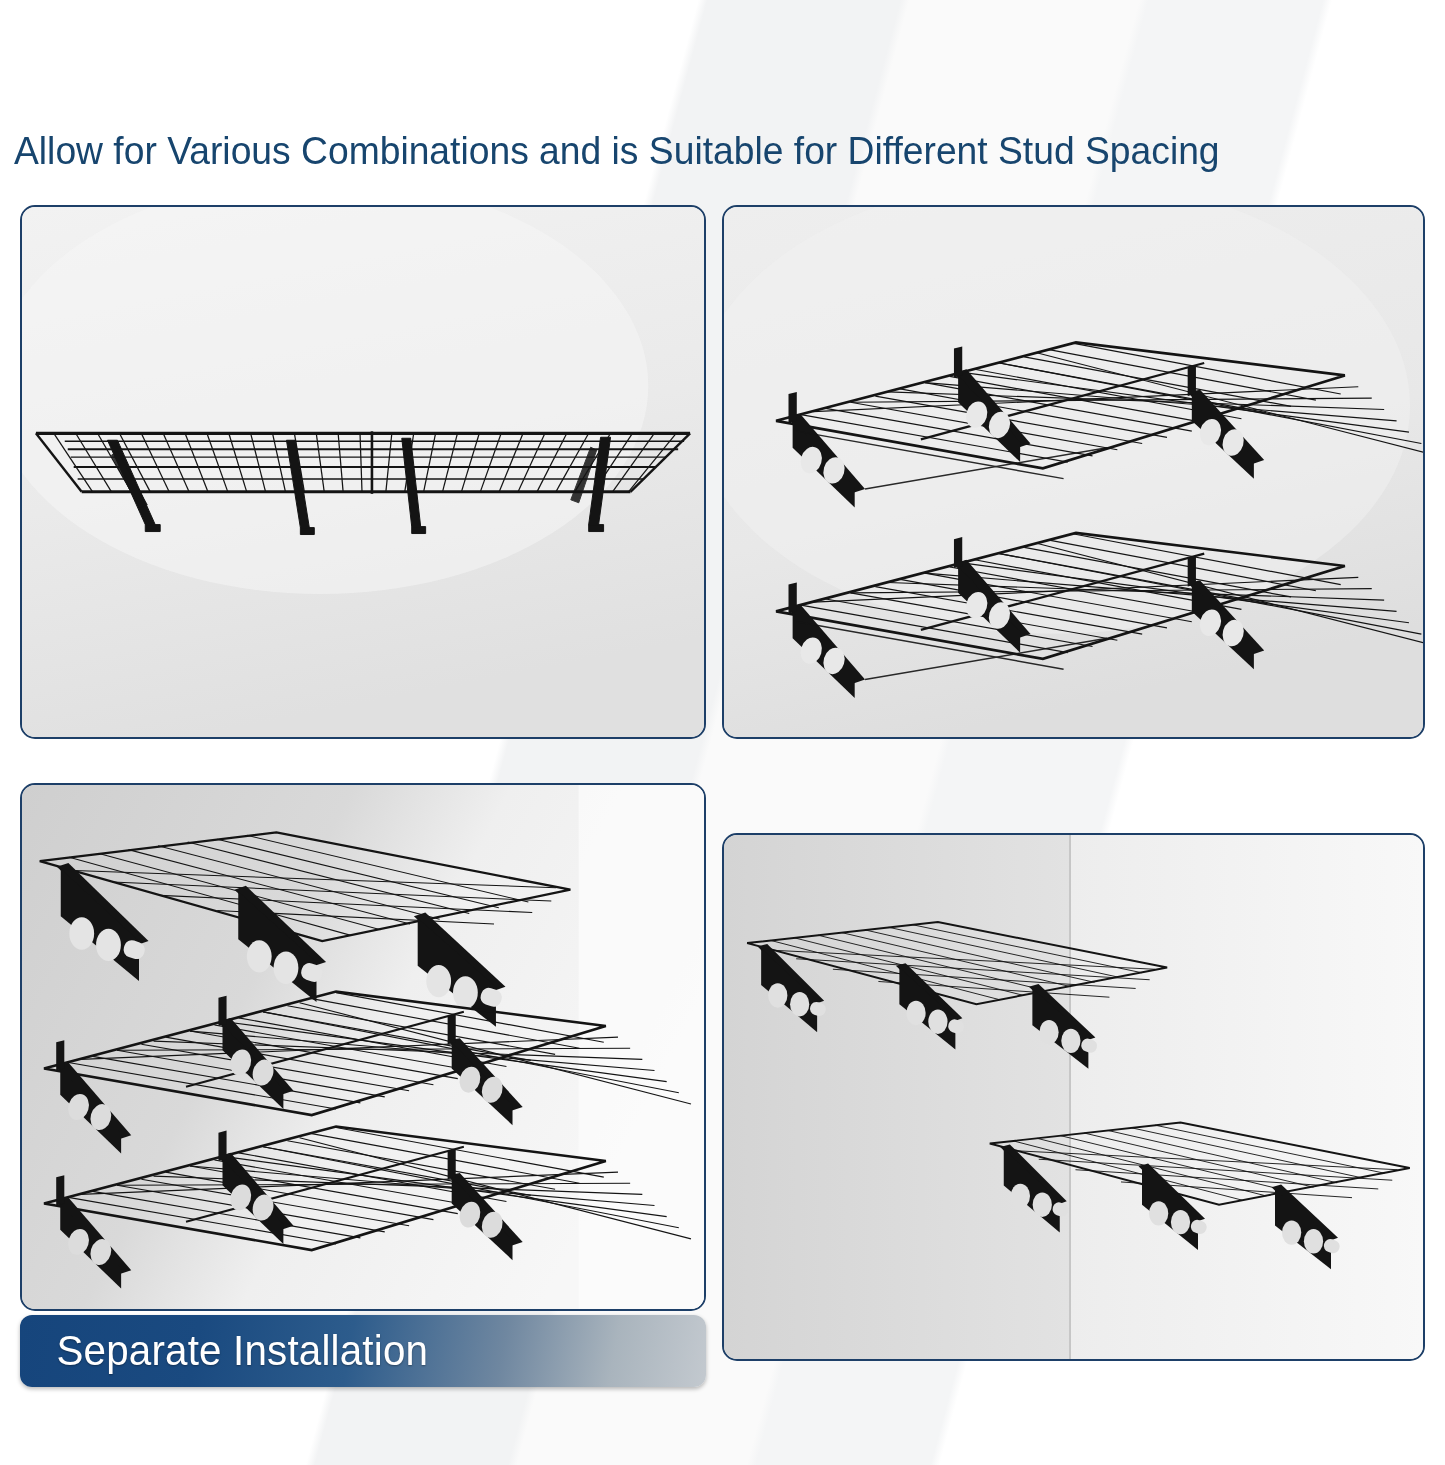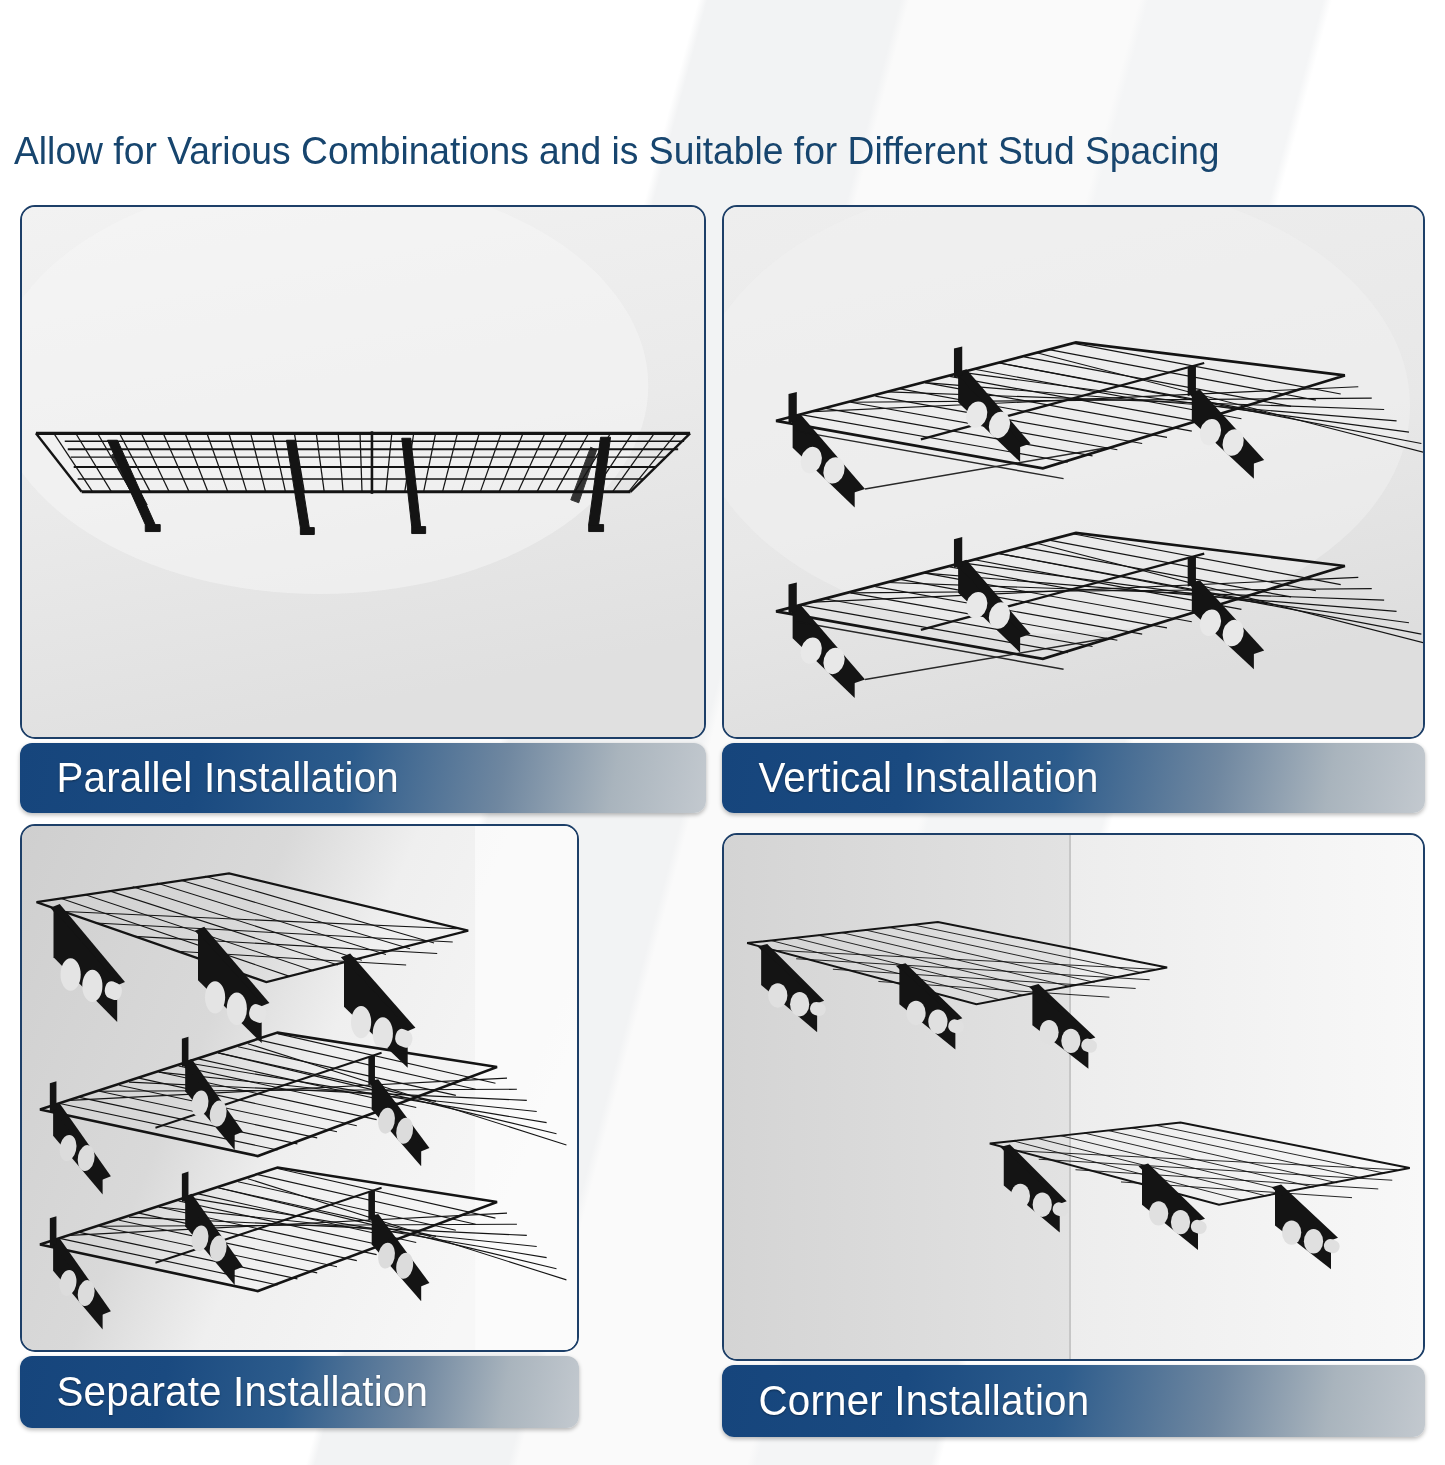--- a/index.html
+++ b/index.html
@@ -86,21 +86,21 @@
     letter-spacing:0.2px;
     white-space:nowrap;
     transform:scaleX(0.96);
     transform-origin:left center;
     text-shadow:0 1px 2px rgba(0,0,0,0.35);
   }
 
   
   #card-parallel  { left:20px;  top:205px;  width:686px; height:608px; }
   #card-vertical  { left:722px; top:205px;  width:703px; height:608px; }
-  #card-separate  { left:20px;  top:824px;  width:559px; height:612px; }
+  #card-separate  { left:20px;  top:783px;  width:686px; height:612px; }
   #card-corner    { left:722px; top:833px;  width:703px; height:612px; }
 
   #card-parallel .photo,
   #card-vertical .photo { width:100%; height:534px; }
   #card-parallel .label-bar,
   #card-vertical .label-bar { top:538px; width:100%; height:70px; }
 
   #card-separate .photo,
   #card-corner .photo { width:100%; height:528px; }
   #card-separate .label-bar,
@@ -213,23 +213,20 @@
             <path d="M392,322 L406,322 L406,329 L392,329 Z"></path>
           </g>
           <g stroke="#141414" fill="#141414">
             <path d="M582,232 L592,232 L580,320 L570,320 Z"></path>
             <path d="M570,320 L585,320 L585,327 L570,327 Z"></path>
             <path d="M578,245 L560,298 L552,295 L572,242 Z" opacity="0.85"></path>
           </g>
         </g>
       </svg>
     </div>
-    <div class="label-bar">
-      <span class="label-text">Parallel Installation</span>
-    </div>
   </div>
 
   <div class="card" id="card-vertical">
     <div class="photo">
       <svg viewBox="0 0 703 534" preserveAspectRatio="none">
         <defs>
           <linearGradient id="wallB" x1="0" y1="0" x2="0.3" y2="1">
             <stop offset="0%" stop-color="#eeeeee"></stop>
             <stop offset="60%" stop-color="#e8e8e8"></stop>
             <stop offset="100%" stop-color="#dedede"></stop>
@@ -300,23 +297,20 @@
         <rect x="0" y="0" width="703" height="534" fill="url(#wallB)"></rect>
         <ellipse cx="330" cy="200" rx="360" ry="230" fill="#f1f1f1" opacity="0.5"></ellipse>
 
         <g transform="translate(42,126) scale(1.04)">
           <use href="#shelfPersp"></use>
         </g>
         <g transform="translate(42,318) scale(1.04)">
           <use href="#shelfPersp"></use>
         </g>
       </svg>
-    </div>
-    <div class="label-bar">
-      <span class="label-text">Vertical Installation</span>
     </div>
   </div>
 
   <div class="card" id="card-separate">
     <div class="photo">
       <svg viewBox="0 0 686 528" preserveAspectRatio="none">
         <defs>
           <linearGradient id="wallC" x1="0" y1="0" x2="1" y2="0.4">
             <stop offset="0%" stop-color="#cfcfcf"></stop>
             <stop offset="42%" stop-color="#d9d9d9"></stop>
@@ -490,18 +484,15 @@
         <line x1="348" y1="0" x2="348" y2="528" stroke="#c6c6c6" stroke-width="2"></line>
 
         <g transform="translate(18,86) scale(0.88)">
           <use href="#shelfCorner"></use>
         </g>
         <g transform="translate(262,288) scale(0.88)">
           <use href="#shelfCorner"></use>
         </g>
       </svg>
     </div>
-    <div class="label-bar">
-      <span class="label-text">Corner Installation</span>
-    </div>
   </div>
 
 </div>
 
 </body></html>

